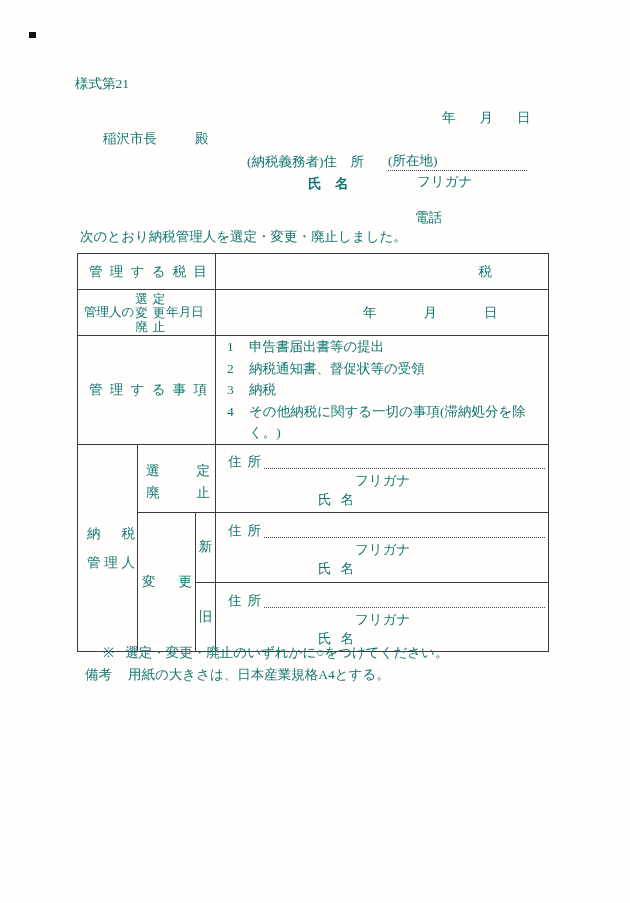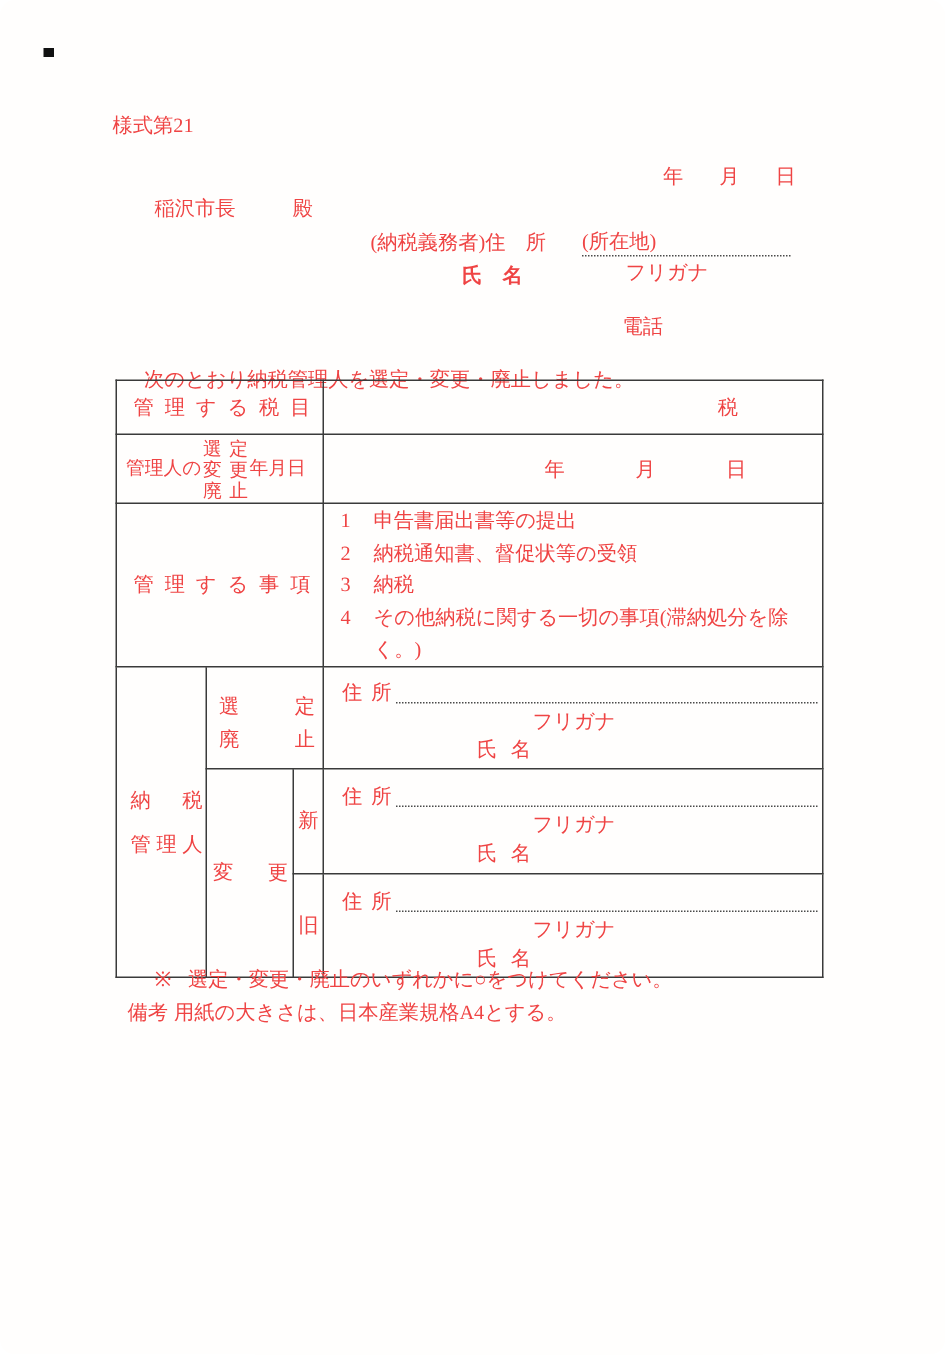--- a/index.html
+++ b/index.html
@@ -1,19 +1,19 @@
 <!DOCTYPE html>
 <html><head>
 <meta charset="utf-8">
 <style>
   html,body { margin:0; padding:0; background:#ffffff; }
   .page {
     position:relative; width:630px; height:903px; background:#fffefd;
     font-family:"Liberation Serif","DejaVu Serif",serif;
-    color:#ef4444; font-size:13.5px; overflow:hidden;border-radius:10px;
+    color:#0f766e; font-size:13.5px; overflow:hidden;border-radius:10px;
   }
   .abs { position:absolute; line-height:18px; }
 
   
   .speck { position:absolute; left:29px; top:32px; width:7px; height:6px; background:#111; }
 
   
   .title { left:0; right:0; top:92px; text-align:center; letter-spacing:4.3px; text-indent:4.3px; font-size:14.5px; }
   .dateline { left:442px; top:109px; display:flex; gap:24px; }
   .addressee { left:103px; top:130px; display:flex; gap:38px; }
@@ -53,21 +53,21 @@
 
   .entry { vertical-align:top; padding:5px 3px 0 12px !important; line-height:19px; }
   .eline1 { display:flex; align-items:flex-end; }
   .elabel { width:33px; flex:0 0 33px; }
   .fill { flex:1; border-bottom:1px dotted #4a4a4a; margin-left:3px; margin-bottom:2px; height:0; }
   .efuri { margin-left:127px; }
   .ename { margin-left:90px; width:36px; }
 
   
   .note1 { left:103px; top:644px; display:flex; gap:11px; }
-  .note2 { left:85px; top:666px; display:flex; gap:4px; }
+  .note2 { left:85px; top:666px; display:flex; gap:16px; }
 </style>
 </head>
 <body>
 
 <div class="page">
 
   <div class="speck"></div>
 
   <div class="abs" style="left:75px; top:75px;">様式第21</div>
 
@@ -89,21 +89,21 @@
   </div>
 
   <div class="abs" style="left:417px; top:173px;">フリガナ</div>
 
   <div class="hline name-row">
     <span>氏　名</span>
   </div>
 
   <div class="abs" style="left:415px; top:209px;">電話</div>
 
-  <div class="abs" style="left:96px; top:228px;margin-top:16px;">次のとおり納税管理人を選定・変更・廃止しました。</div>
+  <div class="abs" style="left:80px; top:228px;">次のとおり納税管理人を選定・変更・廃止しました。</div>
 
   <table class="form">
     <colgroup>
       <col style="width:60px">
         <col style="width:58px">
         <col style="width:20px">
         <col style="width:333px">
     </colgroup>
     <tbody>
         <tr style="height:36px">

